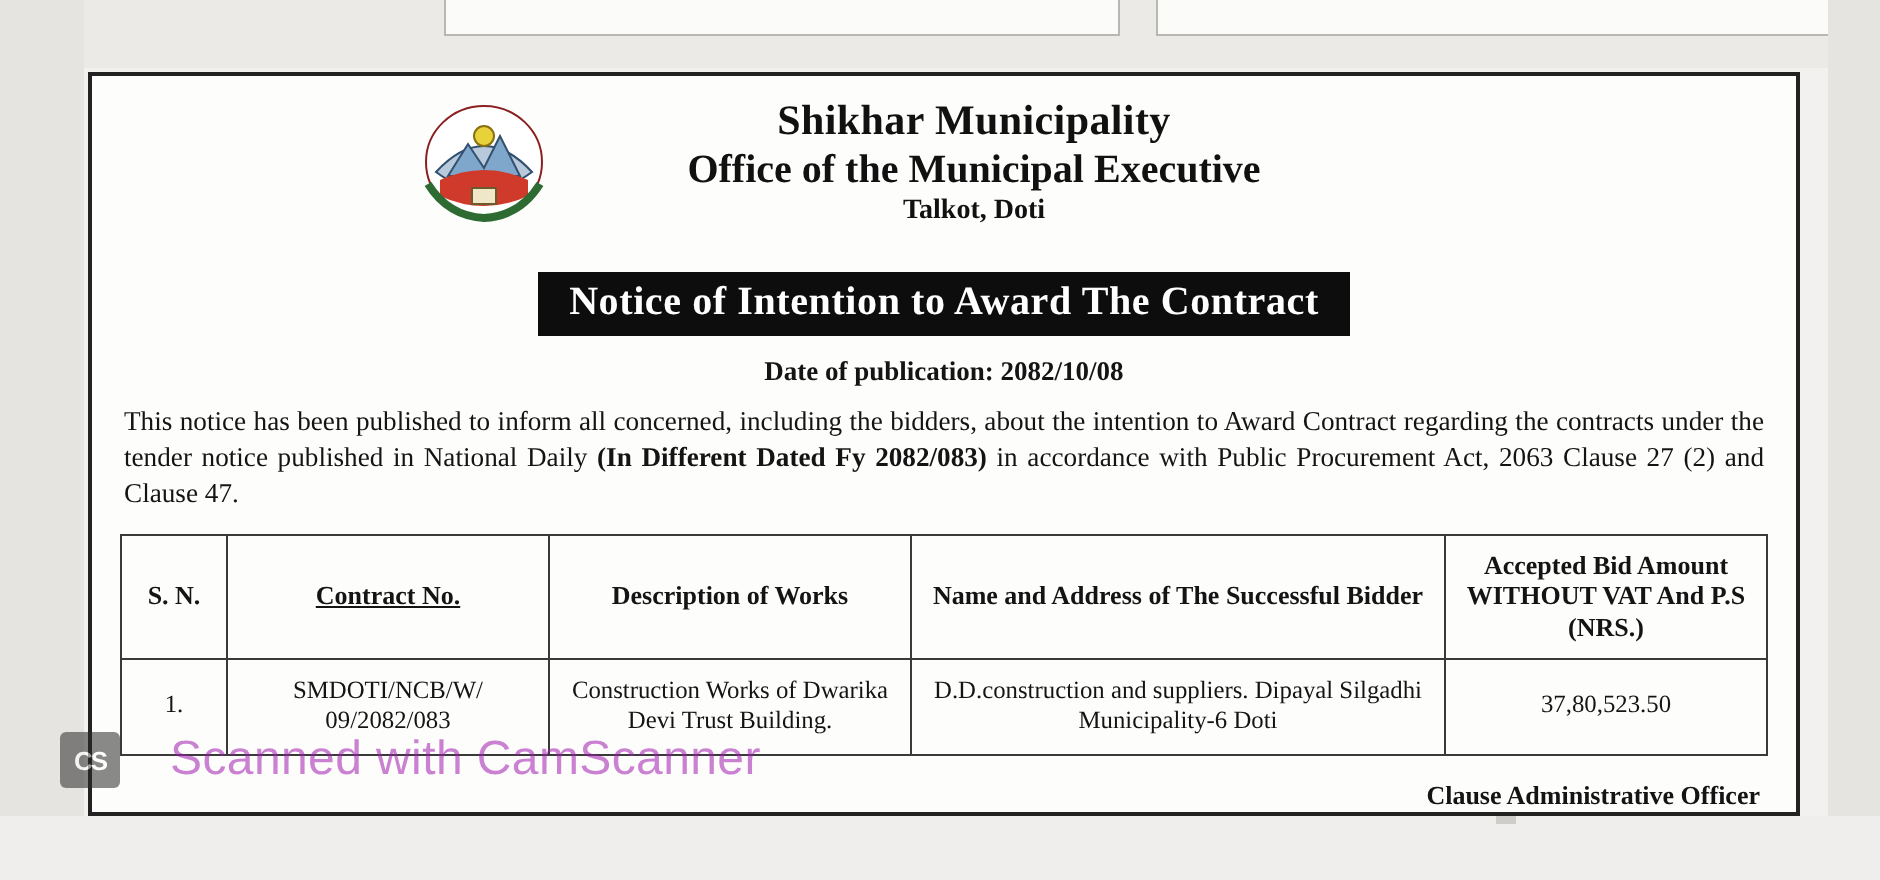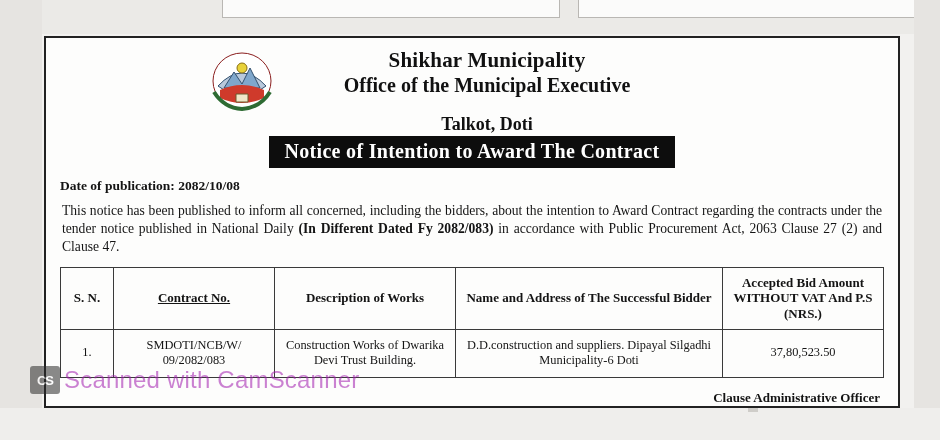--- a/index.html
+++ b/index.html
@@ -93,40 +93,41 @@
     line-height: 1.15;
     color: #111;
   }
   .org-sub {
     font-size: 20px;
     font-weight: bold;
     line-height: 1.3;
     color: #111;
   }
   .org-place {
-    font-size: 18px;
-    font-weight: bold;
-    margin-top: 16px;
+    font-size: 14px;
+    font-weight: bold;
+    margin-top: 0;
     color: #111;
   }
   .banner-wrap {
     display: flex;
     justify-content: center;
     margin-top: 2px;
   }
   .banner {
     background: #0d0d0d;
     color: #ffffff;
     font-size: 20px;
     font-weight: bold;
     padding: 4px 16px 5px 16px;
     letter-spacing: .3px;
     white-space: nowrap;
   }
   .pubdate {
+    text-align: center;
     font-size: 13.5px;
     font-weight: bold;
     margin-top: 10px;
     color: #141414;
   }
   .body-text {
     margin-top: 8px;
     font-size: 13.6px;
     line-height: 1.32;
     text-align: justify;
@@ -174,21 +175,21 @@
     color: #141414;
   }
 
   
   .watermark {
     position: absolute;
     left: 30px;
     top: 366px;
     display: flex;
     align-items: center;
-    gap: 4px;
+    gap: 25px;
     opacity: .55;
   }
   .cs-badge {
     width: 30px;
     height: 28px;
     background: #2b2b2b;
     color: #fff;
     font-family: "Liberation Sans", sans-serif;
     font-size: 13px;
     font-weight: bold;

